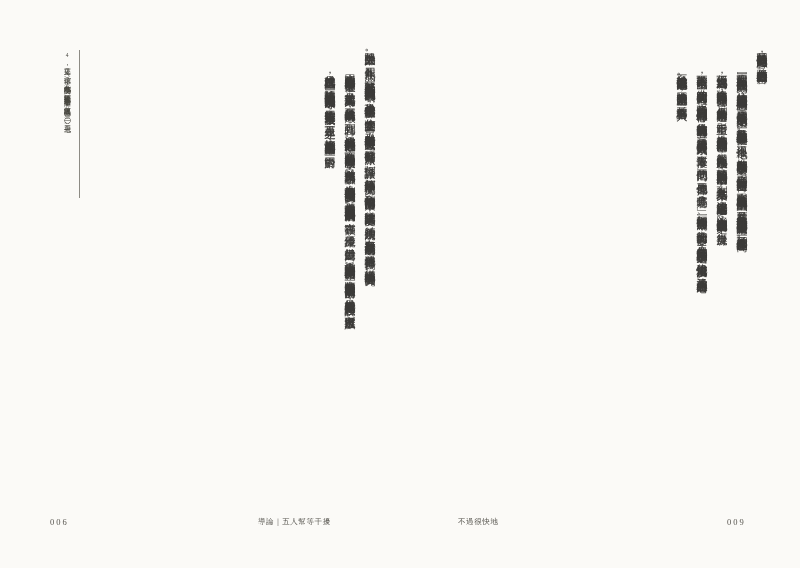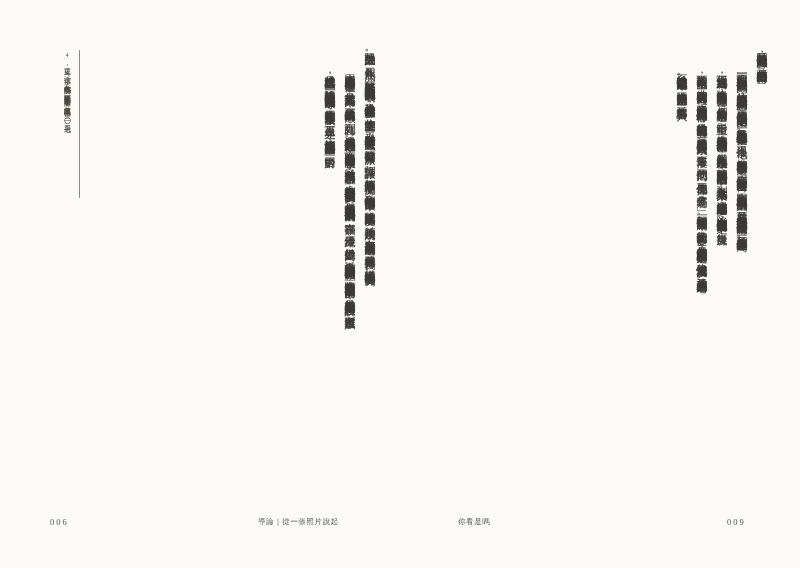--- a/index.html
+++ b/index.html
@@ -87,34 +87,34 @@
 <div class="spread">
 
   <section>
     <div class="tb tb-right">
       <p class="para cont">是張開雙臂熱情歡迎她的同志，內心將會是如何的激動與歡喜。</p>
       <p class="para">然而回到一九三一年丁玲在武漢拍照的此刻，她的丈夫胡也頻雖然已經為左翼的理想捐軀，她卻依然還是一個城市之中的「文小姐」，對於革命尚且抱持著一絲絲的猶豫和懷疑。不過很快地，她就會在瞿秋白和左聯的啟發之下，告別了昔日的「莎菲女士」而向「左」轉，直到奔赴延安終於成為毛澤東口中的「武將軍」，並且在一九四八年完成一部以華北農村土地改革為背景的小說《太陽照在桑乾河上》，達到了她個人創作生涯的最高峰。</p>
       <p class="para">但丁玲也必定無法料到，這一條向「左」轉的道路並非陽光普照，反倒是出人意外的荊棘遍布，暗影重重。她在黨內的風光歲月只維持了短暫的幾年而已，從一九四九年中共建國以後，她就開始面臨了無窮盡的政治鬥爭，一直到一九七六年文革結束，都還沒能夠走出這場惡夢，陷入被迫害妄想和創傷症候群的泥沼之中，無從脫身。</p>
       <p class="para"><span>當丁玲高齡七十四歲時，在寫給丈夫陳明的一封信裡，仍舊為了「鬥」與「被鬥」而感到憂心忡忡，彷彿是喃喃地自問自答著：「總還是脫不了那另一個四人幫或三人幫、五人幫等干擾。要同他們鬥，也要甩掉他們，你看是嗎？」</span><span class="note-ref">4</span><span>年輕時期那一個自在瀟灑、前衛大膽的「莎菲女士」，竟然在長年的意識形態鬥爭和折磨之後，被仇恨與恐懼所淹沒，淪為了一個心靈扭曲的老婦。</span></p>
       <p class="para">至於沈從文也沒能躲過類似的厄運。中國社會的派系壁壘分明，並不容許一個格格不入、</p>
     </div>
-    <div class="ft" id="ft-right">你看是嗎</div>
+    <div class="ft" id="ft-right">不過很快地</div>
     <div class="ft pagenum" id="pn-right">009</div>
   </section>
 
   <section>
     <div class="tb tb-left">
       <p class="para cont">堅持中立的局外人。一九四八年年底，郭沫若就以〈斥反動文藝〉一文點名批判沈從文是「桃紅色的代表」，小說就像是「作文字上的裸體畫，作文字上的春宮圖」，引起一些左派的激進青年學生隨之喊打，呼籲要「打倒新月派」、「打倒評論派」、「打倒第三條路線的沈從文」。激烈無情的攻擊排山倒海而來，讓沈從文一時之間無法承受，精神崩潰入院，在自殺好幾次都未能成功之後，他選擇封筆不再寫作，從此埋頭於中國古文物的研究。</p>
       <p class="para">因此這張照片中的四個人日後幾乎不曾往來，尤其是沈從文與丁玲兩人，甚至從原本的好友轉為仇敵，直到死時，都還沒能夠化解對於彼此的怨恨。而和陳西瀅一起移居歐洲的凌叔華，以英文寫成自傳小說《古韻》，刻畫她在書香世家之中成長的童年和少女時代，那是一個還沒有遭到西方現代化入侵的中國式的伊甸園，古韻猶存，優雅純淨。但微妙的是，《古韻》這本小說只從清末寫到五四前夕就戛然而止，顯然凌叔華對於五四以後的中國是有所保留的，或者是她根本就不知道該如何述說，所以寧可選擇沉默。</p>
       <p class="para">也或許就是這樣的沉默，才讓這一張拍攝於一九三一年武漢的照片更加值得玩味。當時這四位青年人都才三十歲左右，正是而立之年，也恰好都走到了人生歧路的分岔點上，對於中國</p>
     </div>
 
     <div class="fn-rule"></div>
 
     <div class="fn">
       <span class="fn-marker">4</span><span>見丁玲，〈家信〉，一九七八年（致陳明），收於《丁玲全集》第十一卷（石家莊：河北人民出版社，二〇〇一），頁二七三。</span>
     </div>
 
     <div class="ft pagenum" id="pn-left">006</div>
-    <div class="ft" id="ft-left">導論｜從一張照片說起</div>
+    <div class="ft" id="ft-left">導論｜五人幫等干擾</div>
   </section>
 
 </div>
 
 </body></html>

